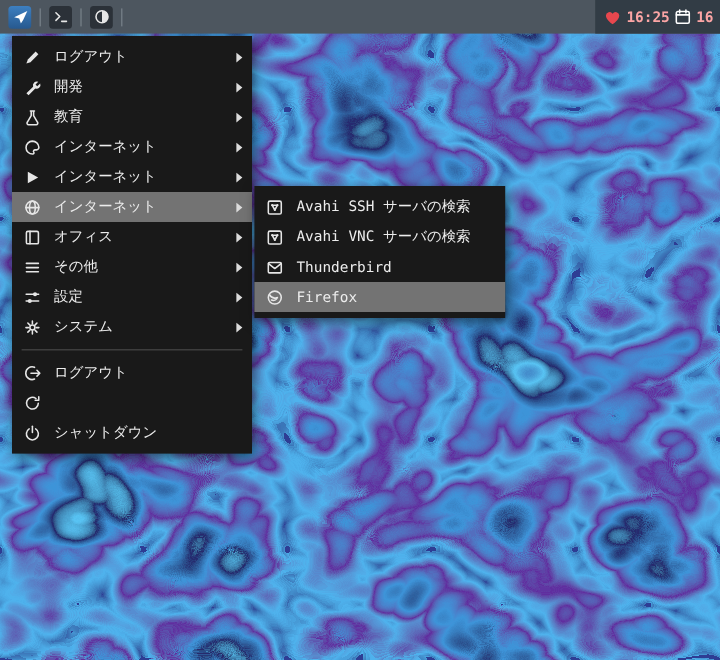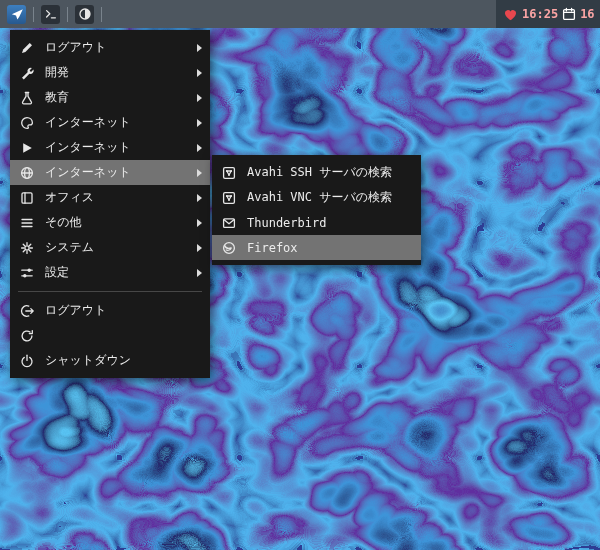--- a/index.html
+++ b/index.html
@@ -183,37 +183,37 @@
           <path d="M3 4.5h10M3 8h10M3 11.5h10" stroke="#e6e6e6"></path>
         </svg>
       </span>
       <span class="mlabel">その他</span>
       <span class="arrow"></span>
     </div>
 
     <div class="mrow">
       <span class="micon">
         <svg class="ic" width="16" height="16" viewBox="0 0 16 16">
-          <circle cx="8" cy="8" r="2.1" stroke="#e6e6e6"></circle>
-          <path d="M8 2.6v2.1M8 11.3v2.1M2.6 8h2.1M11.3 8h2.1M4.2 4.2l1.5 1.5M10.3 10.3l1.5 1.5M11.8 4.2l-1.5 1.5M5.7 10.3l-1.5 1.5" stroke="#e6e6e6"></path>
-        </svg>
-      </span>
-      <span class="mlabel">システム</span>
-      <span class="arrow"></span>
-    </div>
-
-    <div class="mrow">
-      <span class="micon">
-        <svg class="ic" width="16" height="16" viewBox="0 0 16 16">
           <path d="M2.8 5.2h10.4M2.8 10.8h10.4" stroke="#e6e6e6"></path>
           <circle cx="10.2" cy="5.2" r="1.7" fill="#e6e6e6"></circle>
           <circle cx="5.8" cy="10.8" r="1.7" fill="#e6e6e6"></circle>
         </svg>
       </span>
       <span class="mlabel">設定</span>
+      <span class="arrow"></span>
+    </div>
+
+    <div class="mrow">
+      <span class="micon">
+        <svg class="ic" width="16" height="16" viewBox="0 0 16 16">
+          <circle cx="8" cy="8" r="2.1" stroke="#e6e6e6"></circle>
+          <path d="M8 2.6v2.1M8 11.3v2.1M2.6 8h2.1M11.3 8h2.1M4.2 4.2l1.5 1.5M10.3 10.3l1.5 1.5M11.8 4.2l-1.5 1.5M5.7 10.3l-1.5 1.5" stroke="#e6e6e6"></path>
+        </svg>
+      </span>
+      <span class="mlabel">システム</span>
       <span class="arrow"></span>
     </div>
 
     <div class="msep"></div>
 
     <div class="mrow">
       <span class="micon">
         <svg class="ic" width="16" height="16" viewBox="0 0 16 16">
           <path d="M9.8 3.1a5.3 5.3 0 1 0 0 9.8" stroke="#e6e6e6"></path>
           <path d="M6.8 8h7.4M11.8 5.6L14.2 8l-2.4 2.4" stroke="#e6e6e6"></path>

